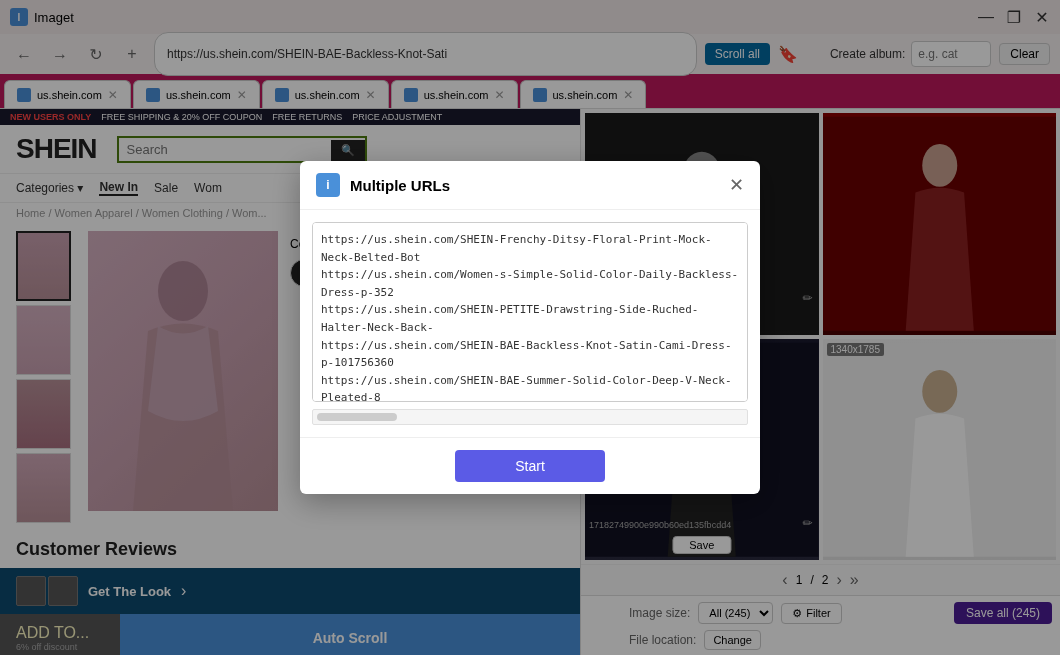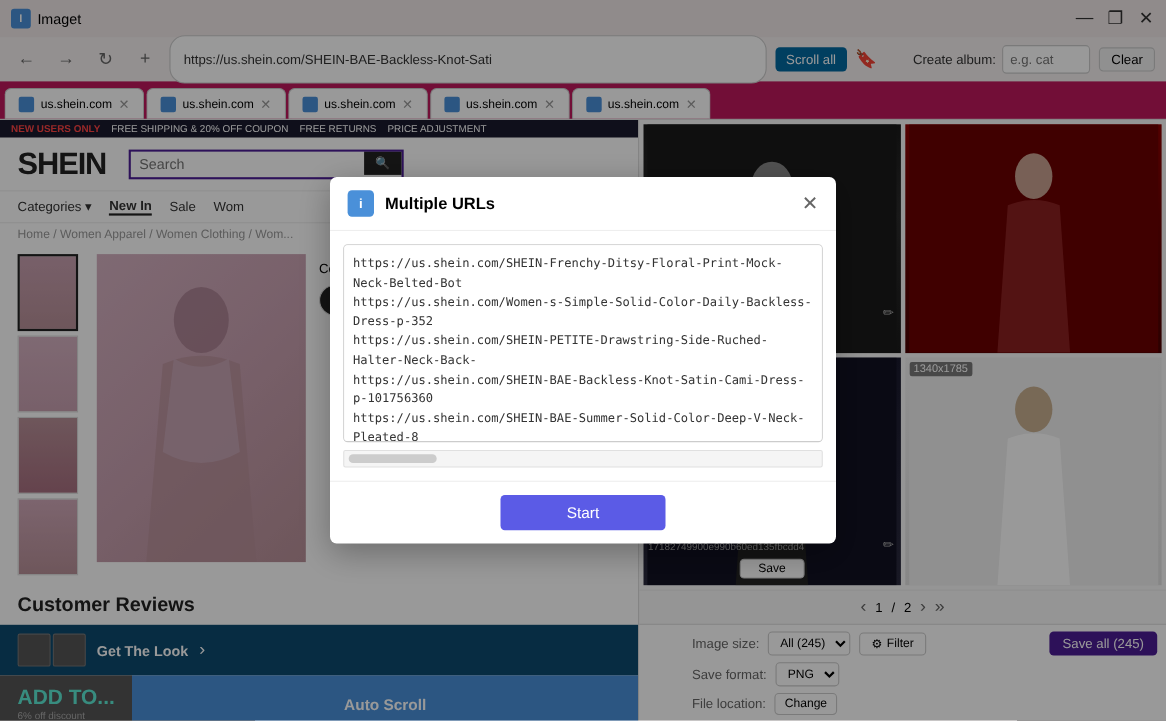--- a/index.html
+++ b/index.html
@@ -148,23 +148,23 @@
     
     .shein-header {
       padding: 8px 16px;
       display: flex;
       align-items: center;
       gap: 20px;
       border-bottom: 1px solid #eee;
     }
     .shein-logo { font-size: 28px; font-weight: 900; letter-spacing: -1px; color: #222; }
     .shein-search {
-      border: 2px solid #4c1d95;
-      display: flex;
-      align-items: flex-start;
+      border: 2px solid #4d7c0f;
+      display: flex;
+      align-items: flex-end;
       flex: 1;
       max-width: 250px;
     }
     .shein-search-input {
       border: none;
       padding: 4px 8px;
       font-size: 13px;
       flex: 1;
       outline: none;
     }
@@ -630,21 +630,21 @@
       <div class="get-look-imgs">
         <div class="get-look-img"></div>
         <div class="get-look-img" style="margin-left:2px;"></div>
       </div>
       <span class="get-look-text">Get The Look</span>
       <span class="get-look-arrow">›</span>
     </div>
 
     <div style="display:flex;position:relative;margin-top:0;">
       <div style="display:flex;flex-direction:column;background:#555;padding:10px 16px;cursor:pointer;min-width:120px;">
-        <span style="color:#5eead4;font-size:19px;font-weight:bold;">ADD TO...</span>
+        <span style="color:#fef9c3;font-size:16px;">ADD TO...</span>
         <span style="color:#aaa;font-size:9px;">6% off discount</span>
       </div>
       <button class="auto-scroll-btn">Auto Scroll</button>
     </div>
 
     <div class="scroll-left-arrow">◀</div>
   </div>
 
   <div class="imaget-panel">
 
@@ -706,26 +706,20 @@
         <select class="control-select">
           <option>All (245)</option>
         </select>
         <button class="filter-btn">
           <span>⚙</span>
           <span>Filter</span>
         </button>
         <button class="save-all-btn">Save all (245)</button>
       </div>
       <div class="control-row">
-        <span class="control-label">Save format:</span>
-        <select class="control-select">
-          <option>PNG</option>
-        </select>
-      </div>
-      <div class="control-row">
         <span class="control-label">File location:</span>
         <button class="change-btn">Change</button>
       </div>
     </div>
   </div>
 </div>
 
 <div class="modal-overlay">
   <div class="modal">
     <div class="modal-header">

